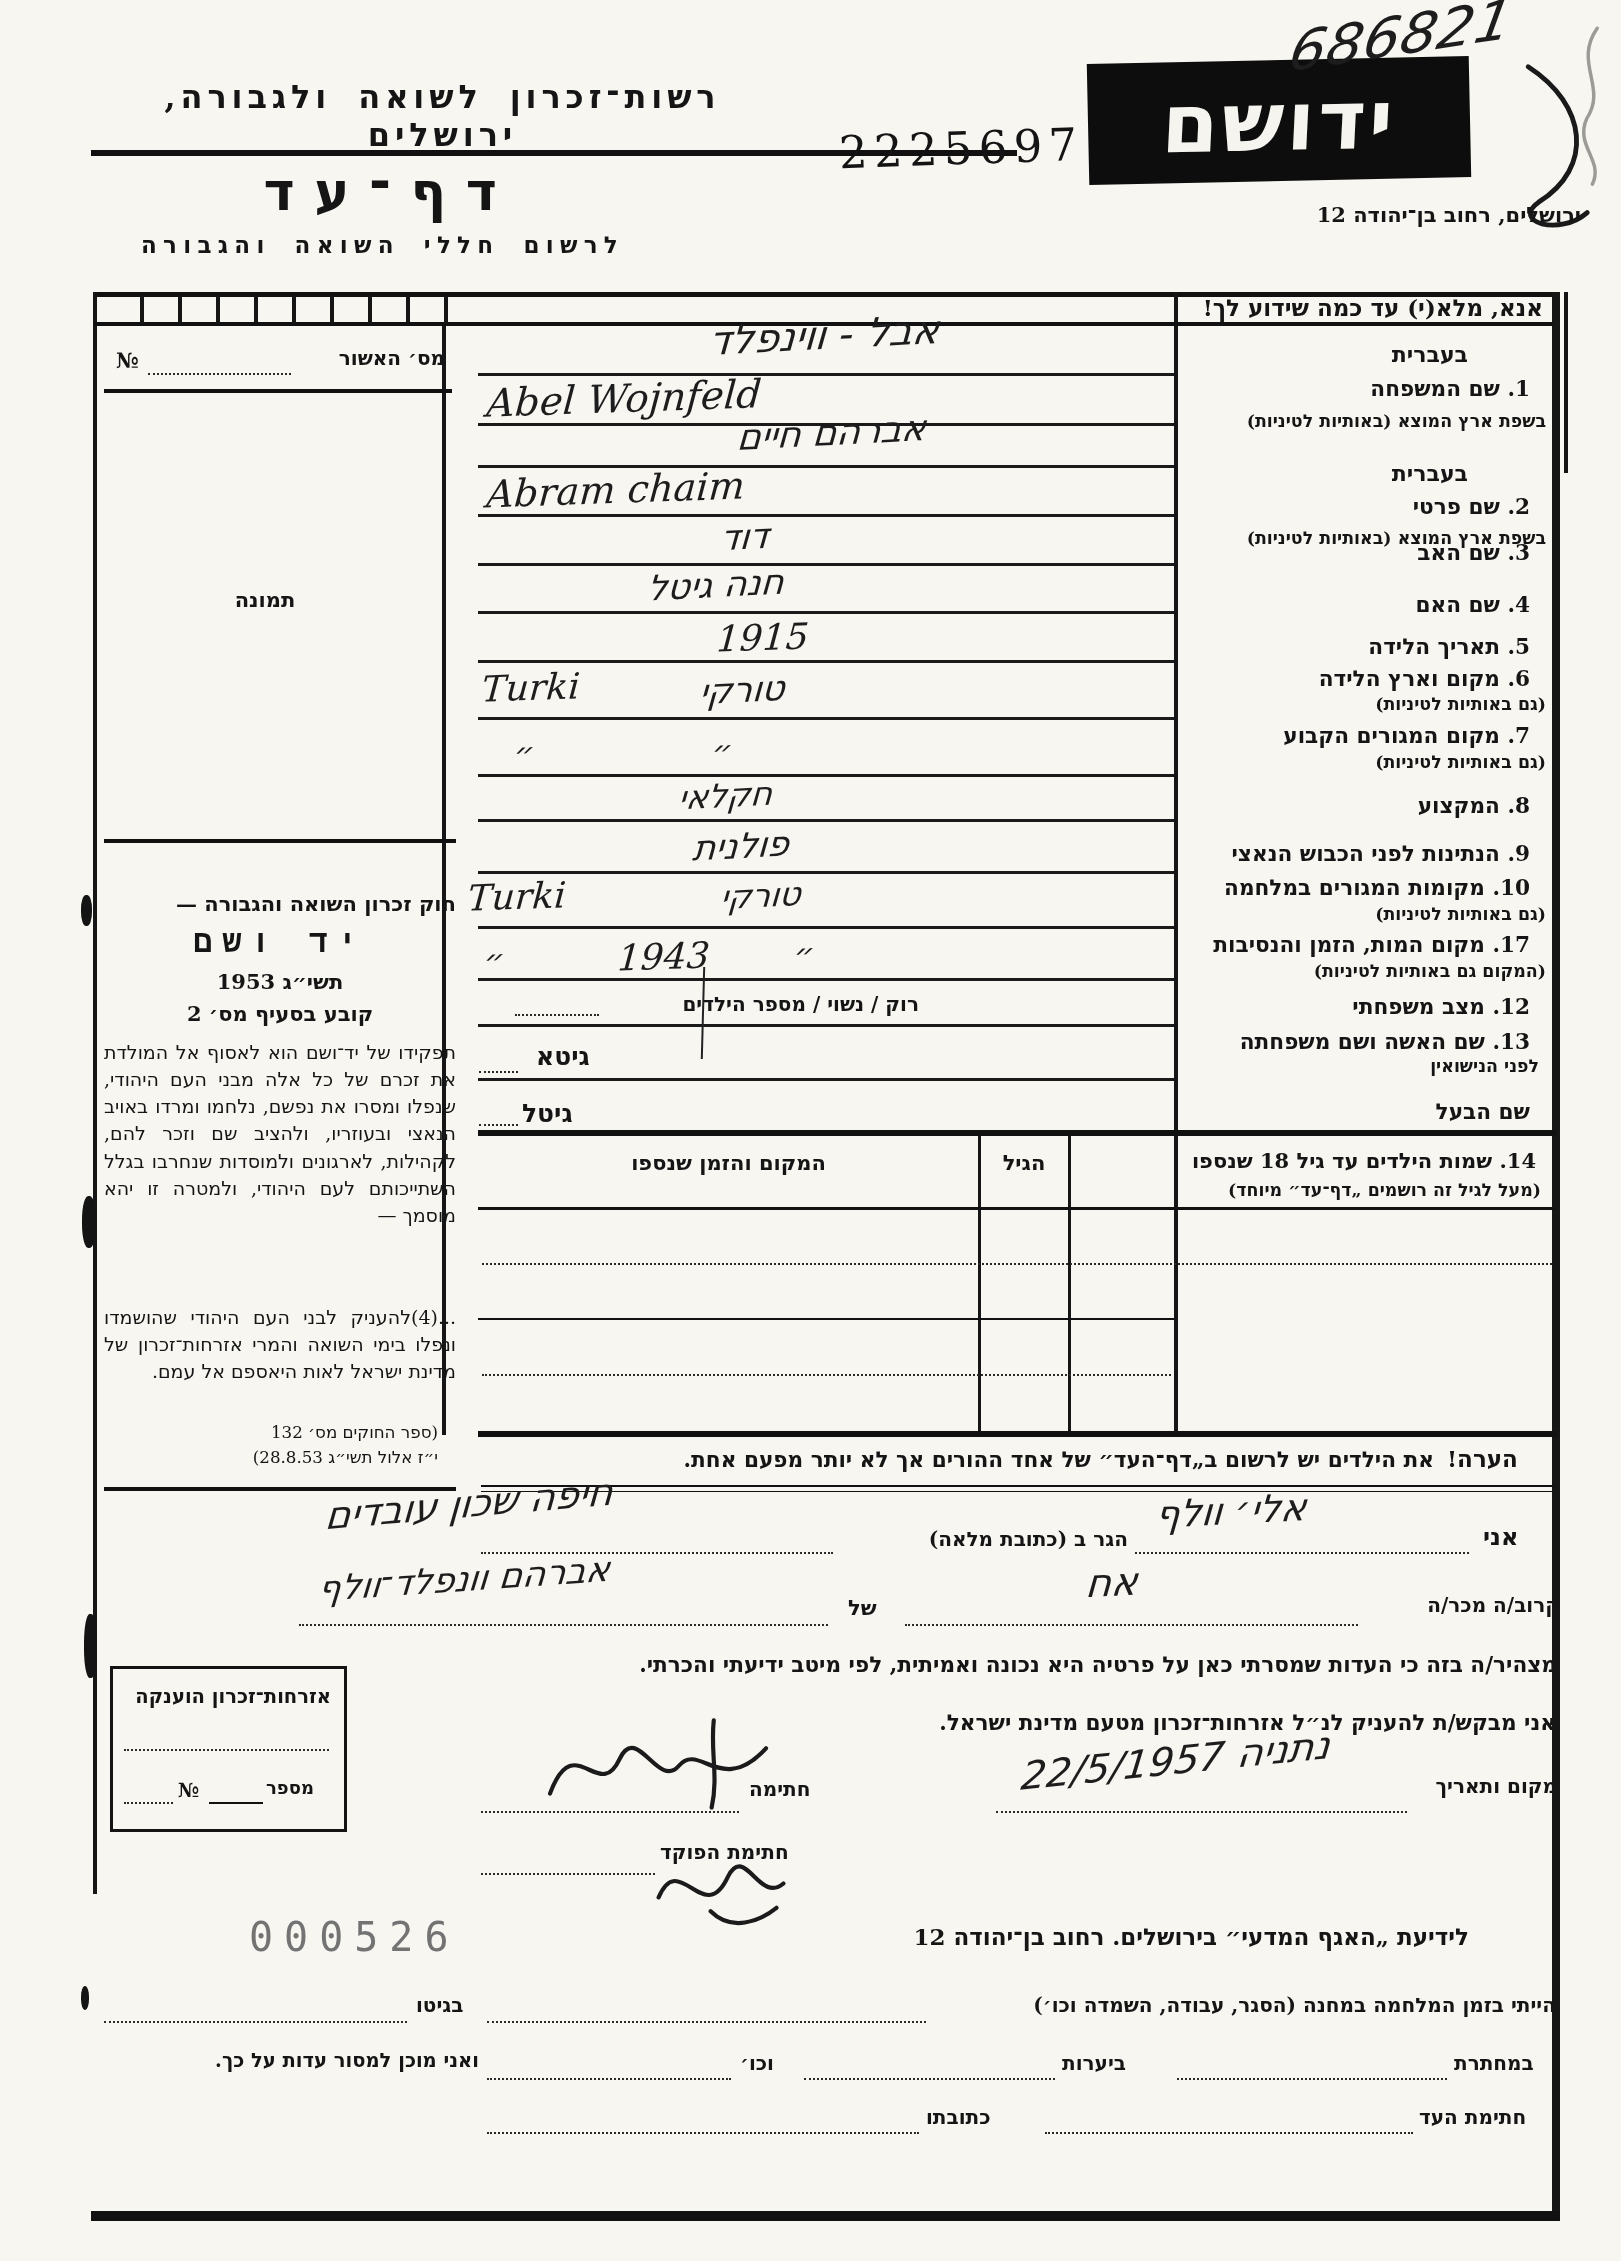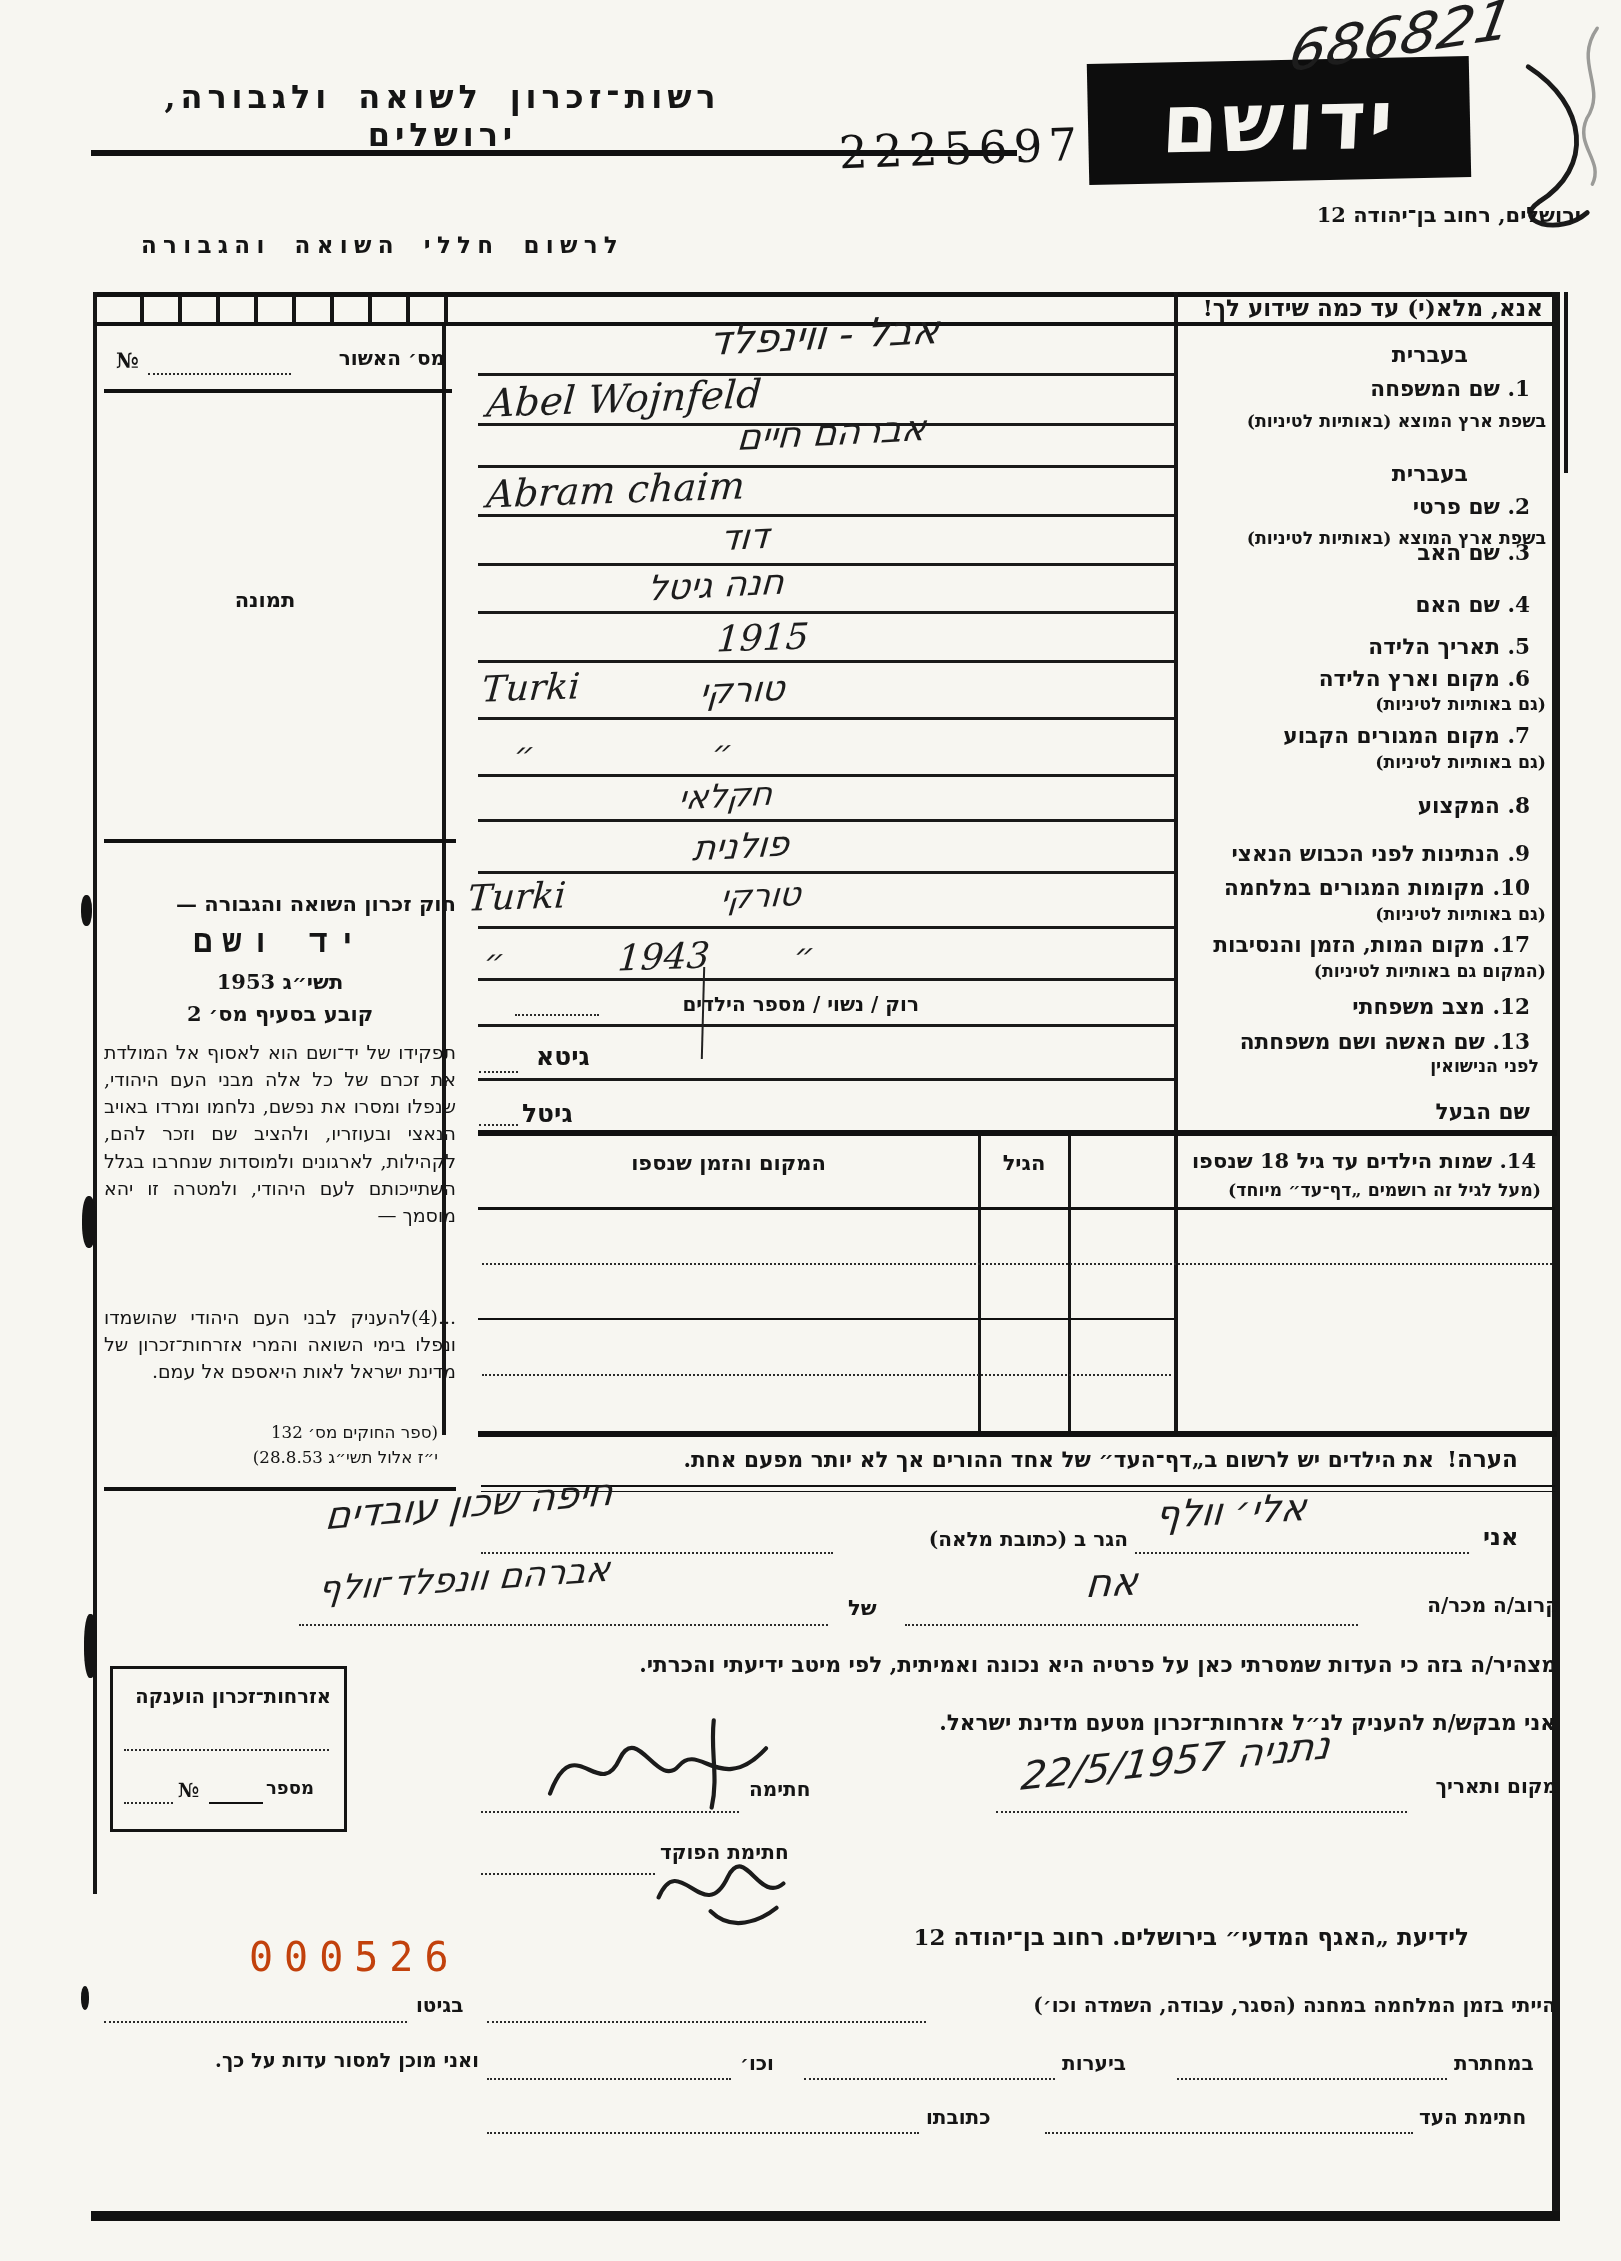--- a/index.html
+++ b/index.html
@@ -11,32 +11,33 @@
   .ra{text-align:right;}
   .ct{text-align:center;}
   .line{position:absolute;background:#1a1a1a;height:2.8px;}
   .hline{position:absolute;background:#111;}
   .vline{position:absolute;background:#161616;}
   .dot{position:absolute;border-bottom:2.8px dotted #2a2a2a;height:0;}
   .hw{position:absolute;font-family:"DejaVu Sans",sans-serif;font-style:italic;color:#1d1d1d;
       direction:rtl;white-space:nowrap;transform:skewX(-8deg) rotate(-3deg);}
   .hwl{position:absolute;font-family:"DejaVu Serif",serif;font-style:italic;color:#1d1d1d;
       white-space:nowrap;transform:skewX(-6deg) rotate(-2deg);}
-  .stamp{font-family:"DejaVu Sans Mono",monospace;color:#c2410c;margin-top:20px;}
+  .stamp{font-family:"DejaVu Sans Mono",monospace;color:#737373;}
   .blob{position:absolute;background:#141414;border-radius:45%;}
   .ticks{position:absolute;background:repeating-linear-gradient(90deg,transparent 0 34px,#151515 34px 38px);}
 </style>
 </head>
 <body>
 
 <div id="page">
 
   <div class="abs print b" style="left:91px;top:78px;width:703px;font-size:32px;letter-spacing:4.9px;word-spacing:11px;text-align:center;">רשות־זכרון לשואה ולגבורה, ירושלים</div>
   <div class="hline" style="left:91px;top:150px;width:926px;height:5.6px;"></div>
 
+  <div class="abs print b ct" style="left:223px;top:160px;width:334px;font-size:53px;letter-spacing:19.5px;">דף־עד</div>
   <div class="abs print b ct" style="left:97px;top:231px;width:571px;font-size:23px;letter-spacing:6.3px;word-spacing:9.7px;">לרשום חללי השואה והגבורה</div>
 
   <div class="abs" style="left:839px;top:122px;font-size:45px;font-family:'DejaVu Serif',serif;letter-spacing:6.3px;transform:rotate(-2deg);">2225697</div>
 
   <div class="abs" style="left:1088px;top:60px;width:382px;height:121px;background:#0d0d0d;transform:rotate(-1.2deg);display:flex;align-items:center;justify-content:center;">
       <span class="print b" style="color:#f5f4ef;font-size:82px;letter-spacing:2.8px;transform:skewX(-4deg);">ידושם</span>
   </div>
 
   <div class="hw" style="left:1294px;top:2.8px;font-size:56px;transform:skewX(-18deg) rotate(-9deg);">686821</div>
   <svg class="abs" style="left:1490px;top:63px;" width="125" height="195" viewBox="0 0 180 280">

